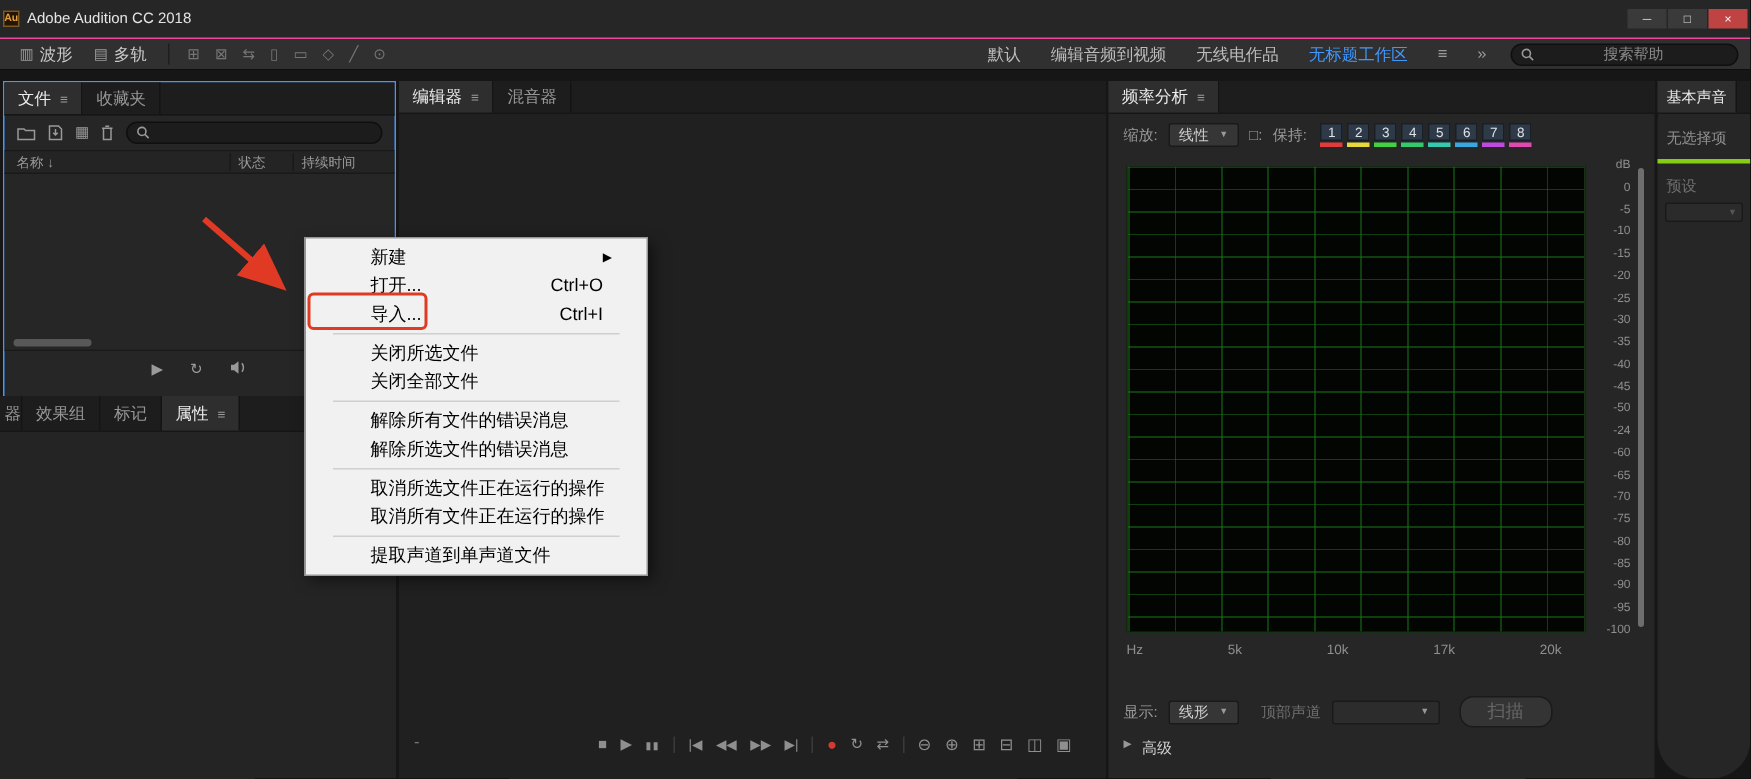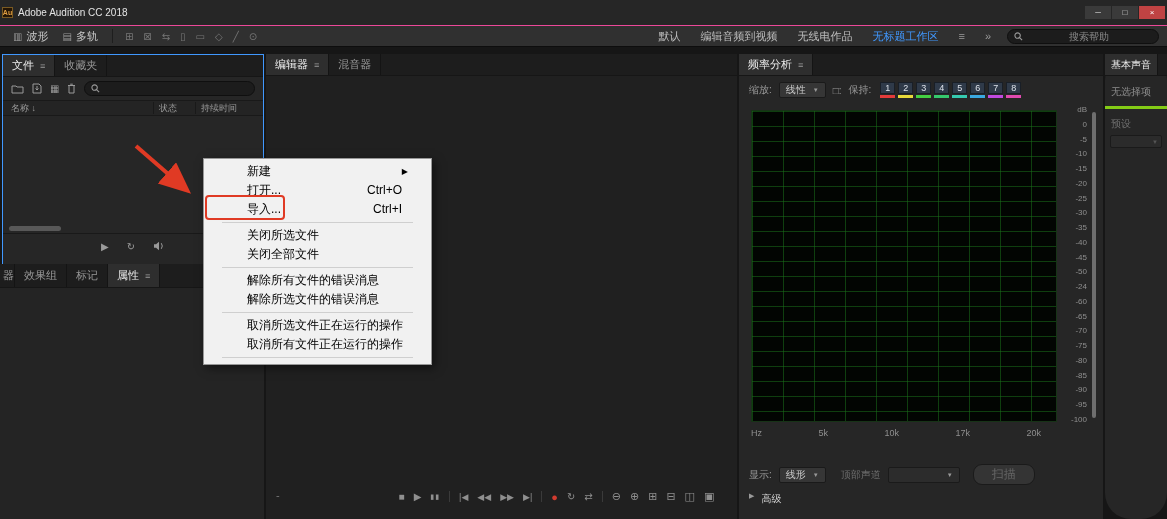--- a/index.html
+++ b/index.html
@@ -431,20 +431,23 @@
       <span>解除所选文件的错误消息</span>
     </div>
     <div class="mi-sep"></div>
     <div class="mi">
       <span>取消所选文件正在运行的操作</span>
     </div>
     <div class="mi">
       <span>取消所有文件正在运行的操作</span>
     </div>
     <div class="mi-sep"></div>
+    <div class="mi">
+      <span>提取声道到单声道文件</span>
+    </div>
   </div>
 
   <div class="red-box"></div>
   <svg class="red-arrow" width="75" height="64" viewBox="0 0 75 64">
     <defs>
       <marker id="ah" markerWidth="9" markerHeight="8" refX="5" refY="3.5" orient="auto">
         <path d="M0,0 L8,3.5 L0,7 z" style="fill:var(--annotation-red,#e03a24)"></path>
       </marker>
     </defs>
     <line x1="8" y1="6" x2="54" y2="46" style="stroke:var(--annotation-red,#e03a24)" stroke-width="4" marker-end="url(#ah)"></line>

